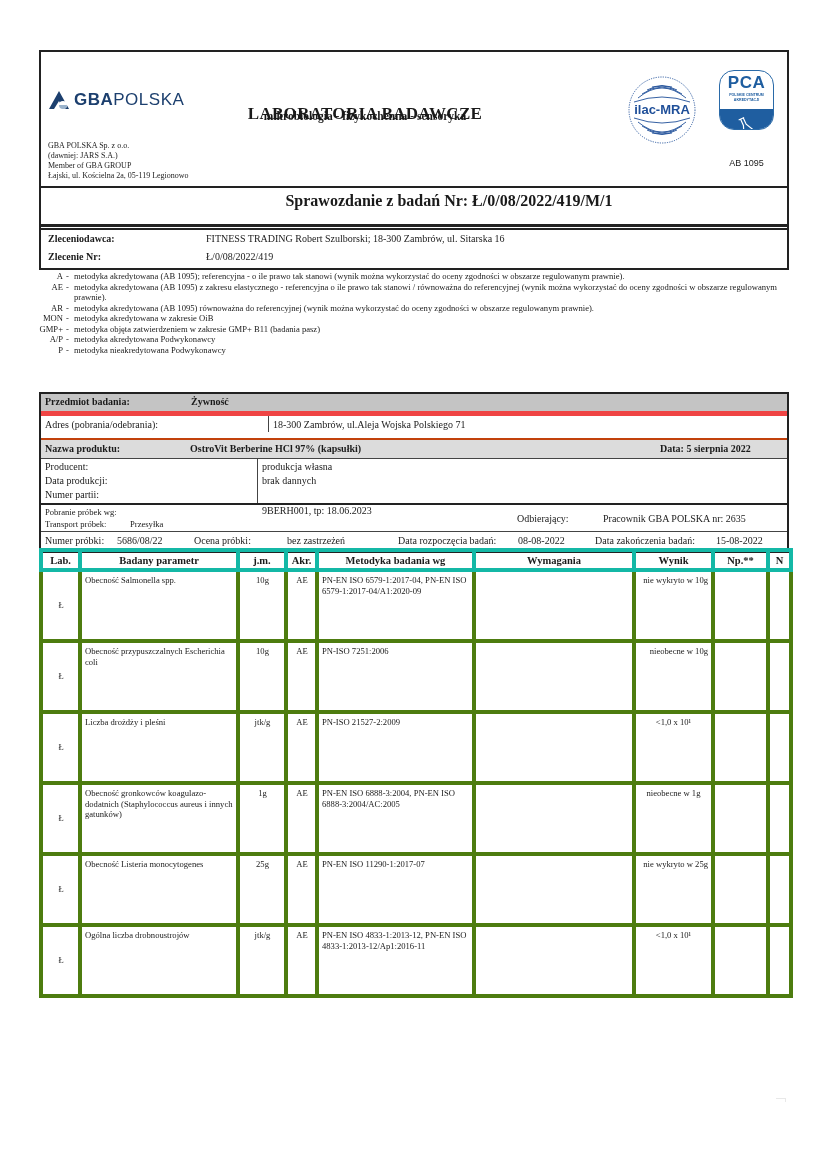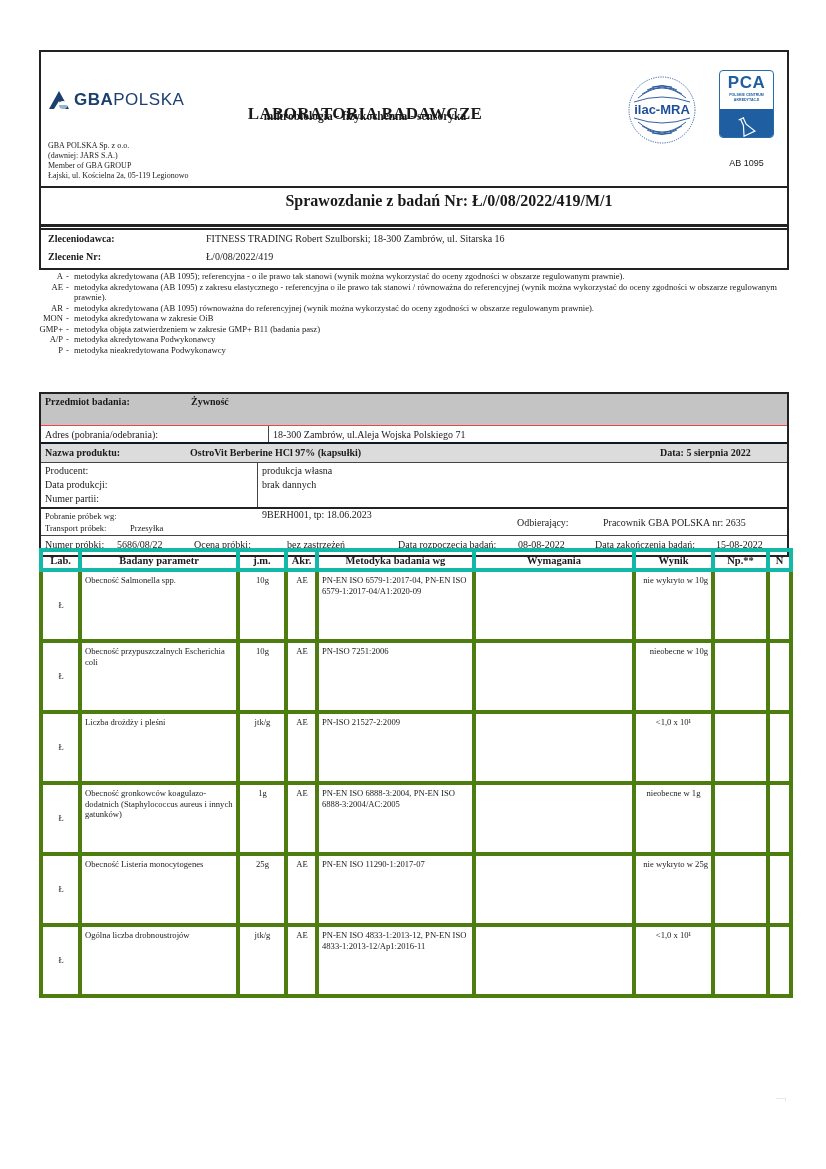--- a/index.html
+++ b/index.html
@@ -14,21 +14,21 @@
   .logo svg { width: 22px; height: 20px; margin-right: 4px; }
   .logo .gba { font-weight: bold; font-size: 17px; letter-spacing: 0.5px; }
   .logo .polska { font-size: 17px; letter-spacing: 0.5px; }
 
   .company-info { position: absolute; left: 7px; top: 89px; font-size: 8px; line-height: 10px; color: #222; }
 
   .lab-title { position: absolute; left: 200px; top: 52px; width: 248px; text-align: center; font-weight: bold; font-size: 17px; letter-spacing: 0.3px; }
   .lab-sub { position: absolute; left: 200px; top: 58px; width: 248px; text-align: center; font-weight: bold; font-size: 11.5px; }
 
   .ilac { position: absolute; left: 585px; top: 22px; width: 72px; height: 72px; }
-  .pca { position: absolute; left: 678px; top: 18px; width: 55px; height: 68px; border: 1.5px solid #2a6aa8; border-radius: 4px; overflow: hidden; background: #fff; }
+  .pca { position: absolute; left: 678px; top: 18px; width: 55px; height: 60px; border: 1.5px solid #2a6aa8; border-radius: 15px; overflow: hidden; background: #fff; }
   .pca-top { height: 38px; text-align: center; }
   .pca-logo { font-family: "Liberation Sans", sans-serif; font-weight: bold; font-size: 17px; color: #1f5ea0; line-height: 20px; padding-top: 2px; letter-spacing: 0.5px; }
   .pca-small { font-family: "Liberation Sans", sans-serif; font-size: 3.6px; color: #1f5ea0; line-height: 5px; font-weight: bold; }
   .pca-bottom { background: #1f5ea0; height: 47px; text-align: center; color: #fff; position: relative; }
   .pca-bottom svg { width: 18px; height: 22px; margin-top: 6px; }
   .pca-badania { font-family: "Liberation Sans", sans-serif; font-size: 4.5px; font-weight: bold; }
   .ab-code { position: absolute; left: 678px; top: 106px; width: 55px; text-align: center; font-family: "Liberation Sans", sans-serif; font-size: 9px; }
 
   .report-title { position: absolute; left: 0; top: 140px; width: 746px; text-align: center; font-weight: bold; font-size: 16px; padding-left: 70px; }
 
@@ -165,25 +165,25 @@
       <span class="desc">metodyka akredytowana Podwykonawcy</span>
     </div>
   <div class="legend-row">
       <span class="code">P</span>
       <span class="dash">-</span>
       <span class="desc">metodyka nieakredytowana Podwykonawcy</span>
     </div>
 </div>
 
 <div class="subject-box">
-  <div class="row gray" style="height:32px; border-bottom:1px solid #ef4444;">
+  <div class="row gray" style="height:22px; border-bottom:5px solid #ef4444;">
     <span class="c bold" style="left:4px; top:2px;">Przedmiot badania:</span>
     <span class="c bold" style="left:150px; top:2px;">Żywność</span>
   </div>
-  <div class="row" style="height:18px; border-bottom:2px solid #0f172a;text-align:right;">
+  <div class="row" style="height:24px; border-bottom:2px solid #c2410c;text-align:right;">
     <span class="c" style="left:4px; top:3px;">Adres (pobrania/odebrania):</span>
     <span style="position:absolute; left:227px; top:0; height:16px; border-left:1px solid #444;"></span>
     <span class="c" style="left:232px; top:3px;">18-300 Zambrów, ul.Aleja Wojska Polskiego 71</span>
   </div>
   <div class="row lightgray" style="height:19px; border-bottom:1px solid #444;">
     <span class="c bold" style="left:4px; top:3px;">Nazwa produktu:</span>
     <span class="c bold" style="left:149px; top:3px;">OstroVit Berberine HCl 97% (kapsułki)</span>
     <span class="c bold" style="left:619px; top:3px;">Data: 5 sierpnia 2022</span>
   </div>
   <div class="row" style="height:46px; border-bottom:2px solid #222;">

